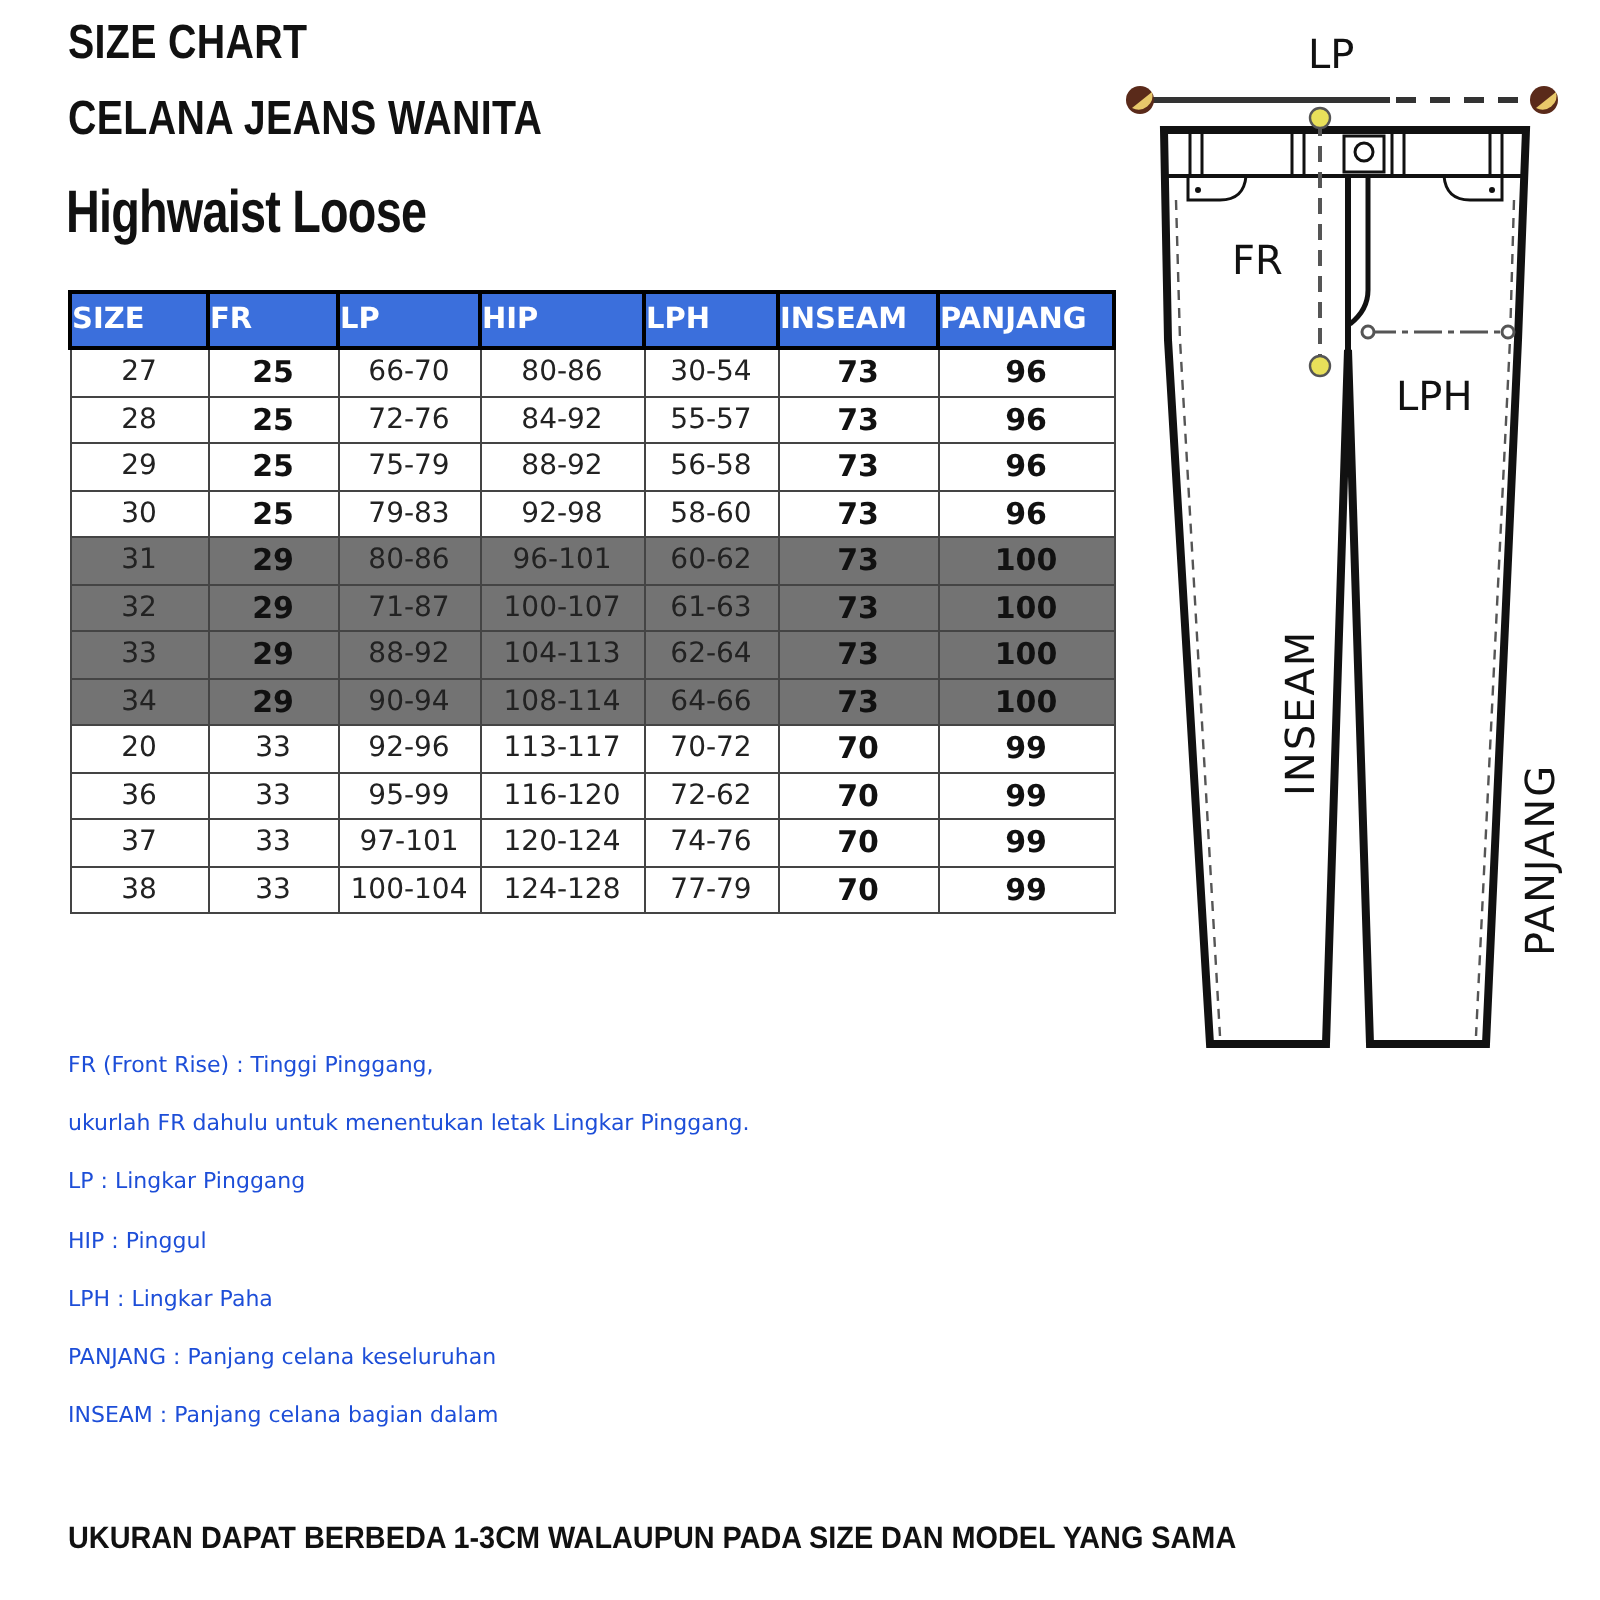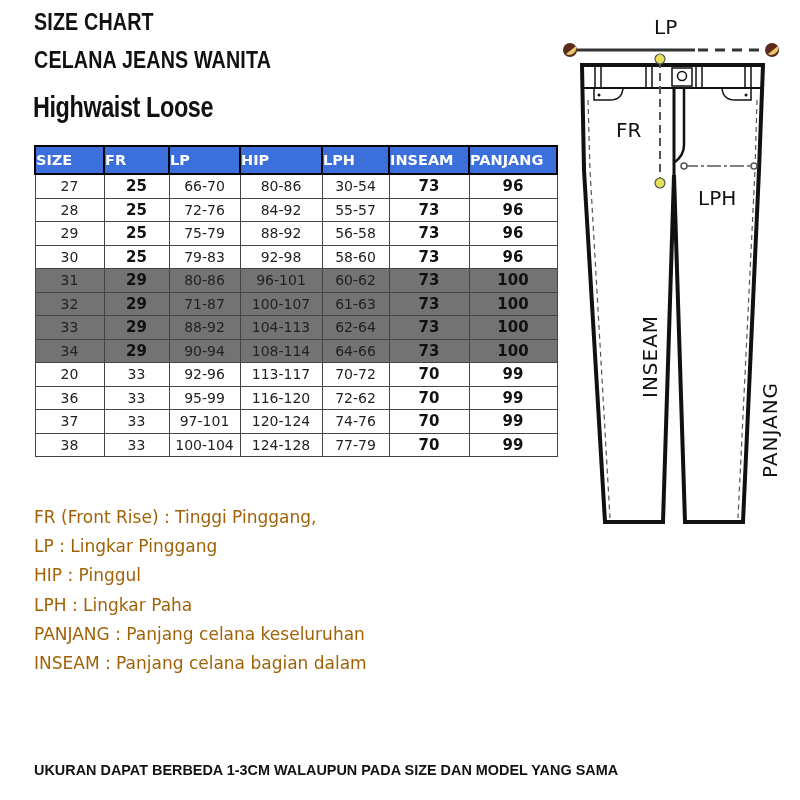--- a/index.html
+++ b/index.html
@@ -10,21 +10,21 @@
   .subtitle { position:absolute; left:33px; top:90px; font-family:"Liberation Sans", sans-serif; font-weight:bold; font-size:30px; color:#111; transform:scaleX(0.78); transform-origin:left center; letter-spacing:-0.5px; }
 
   table.size { position:absolute; left:34px; top:145px; border-collapse:collapse; font-family:"DejaVu Sans", sans-serif; }
   table.size th { background:#3b6fdc; color:#ffffff; font-weight:bold; font-size:14.5px; height:26px; padding:0; border:2px solid #000000; text-align:left; }
   table.size td { height:22.5px; padding:0; border:1.5px solid #444; text-align:center; font-size:14px; color:#222; }
   table.size tr.shade td { background:#737373; }
   td.bold { font-weight:bold; font-size:15px !important; color:#111 !important; }
   col.c0 { width:69px; } col.c1 { width:65px; } col.c2 { width:71px; } col.c3 { width:82px; }
   col.c4 { width:67px; } col.c5 { width:80px; } col.c6 { width:88px; }
 
-  .legend { position:absolute; left:34px; top:503px; font-family:"DejaVu Sans", sans-serif; font-size:17px; color:#a16207; line-height:29.2px; }
+  .legend { position:absolute; left:34px; top:518px; font-family:"DejaVu Sans", sans-serif; font-size:11px; color:#1d4ed8; line-height:29.2px; }
   .legend div { white-space:nowrap; }
 
   .note { position:absolute; left:34px; top:761px; font-family:"Liberation Sans", sans-serif; font-weight:bold; font-size:15.5px; color:#111; white-space:nowrap; transform:scaleX(0.93); transform-origin:left center; }
 
   .diagram { position:absolute; left:550px; top:0; width:250px; height:540px; }
   .dlabel { position:absolute; font-family:"DejaVu Sans", sans-serif; font-size:20px; color:#111; }
   .vlabel { position:absolute; font-family:"DejaVu Sans", sans-serif; font-size:20px; color:#111; transform:rotate(-90deg); transform-origin:left top; white-space:nowrap; letter-spacing:1px; }
 </style>
 </head>
 <body>
@@ -161,20 +161,21 @@
       <td>124-128</td>
       <td>77-79</td>
       <td class="bold">70</td>
       <td class="bold">99</td>
     </tr>
   </tbody>
 </table>
 
 <div class="legend">
   <div>FR (Front Rise) : Tinggi Pinggang,</div>
+  <div>ukurlah FR dahulu untuk menentukan letak Lingkar Pinggang.</div>
   <div>LP : Lingkar Pinggang</div>
   <div>HIP : Pinggul</div>
   <div>LPH : Lingkar Paha</div>
   <div>PANJANG : Panjang celana keseluruhan</div>
   <div>INSEAM : Panjang celana bagian dalam</div>
 </div>
 
 <div class="diagram">
   <svg width="250" height="540" viewBox="0 0 250 540" xmlns="http://www.w3.org/2000/svg">
 

